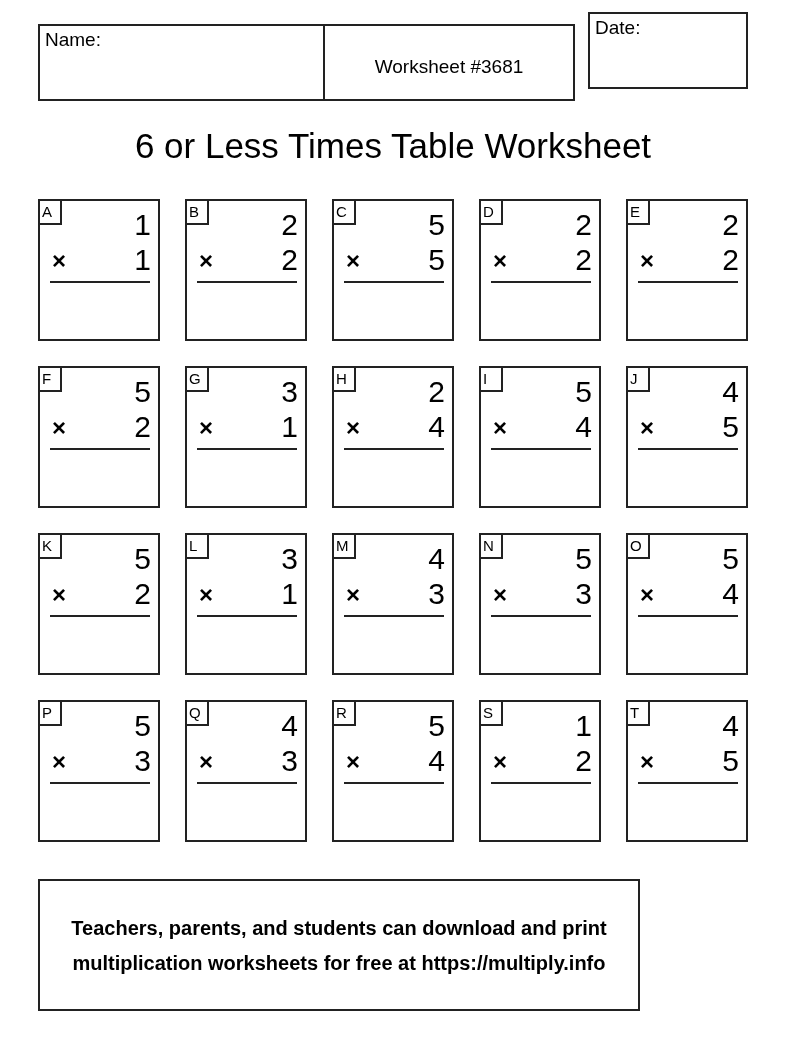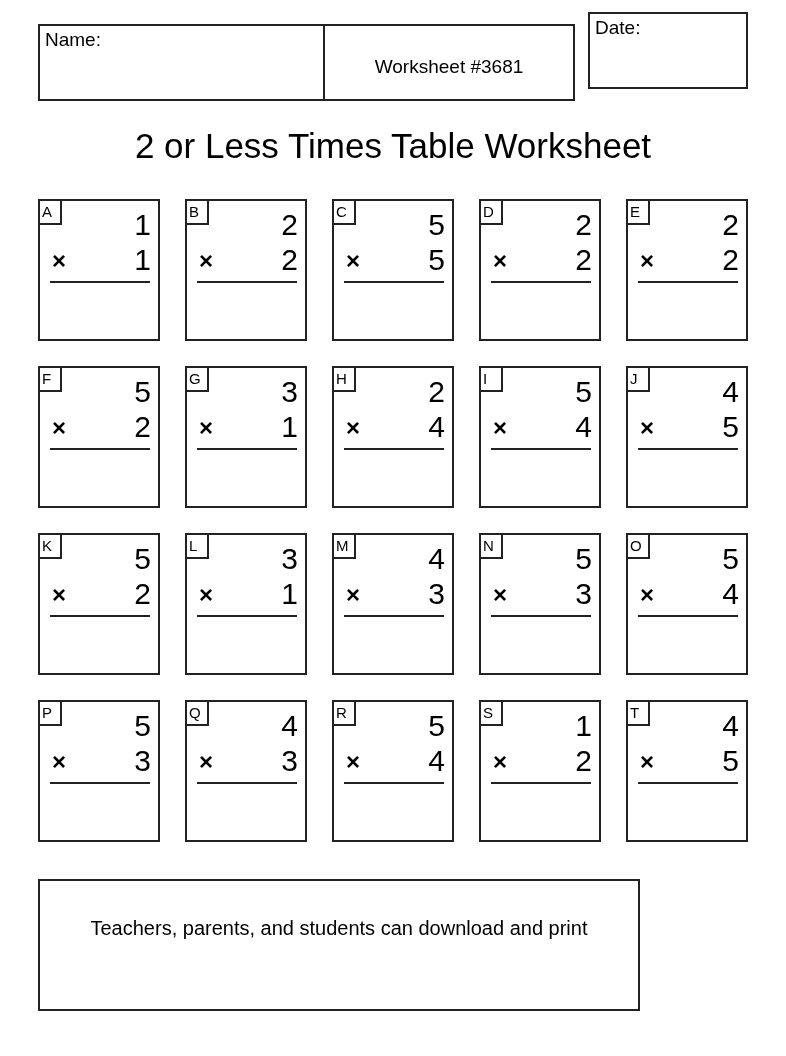--- a/index.html
+++ b/index.html
@@ -9,36 +9,36 @@
   #box-name { left:38px; top:24px; width:298px; height:77px; }
   #box-ws { left:323px; top:24px; width:252px; height:77px; text-align:center; font-size:19px; line-height:29px; padding-top:26px; }
   #box-date { left:588px; top:12px; width:160px; height:77px; }
   #title { position:absolute; left:0; top:126px; width:786px; text-align:center; font-size:35px; }
   .prob { position:absolute; width:122px; height:142px; border:2px solid #222; box-sizing:border-box; background:#fff; }
   .prob .letter { position:absolute; left:-2px; top:-2px; width:24px; height:26px; border:2px solid #222; box-sizing:border-box; font-size:15px; line-height:22px; padding-left:2px; }
   .prob .top { position:absolute; right:7px; top:6px; font-size:30px; line-height:36px; }
   .prob .bot { position:absolute; right:7px; top:41px; font-size:30px; line-height:36px; }
   .prob .op { position:absolute; left:12px; top:44px; font-size:24px; line-height:32px; font-weight:bold; }
   .prob .rule { position:absolute; left:10px; right:8px; top:80px; height:0; border-top:2px solid #222; }
-  #footer { position:absolute; left:38px; top:879px; width:602px; height:132px; border:2px solid #222; box-sizing:border-box; text-align:center; font-size:20px; line-height:35px; padding-top:30px; }
+  #footer { position:absolute; left:38px; top:879px; width:602px; height:132px; border:2px solid #222; box-sizing:border-box; text-align:center; font-size:20px; line-height:35px; padding-top:30px;font-weight:bold; }
 </style>
 </head>
 <body>
 
 <div class="hbox" id="box-name">
   <span class="lbl">Name:</span>
 </div>
 <div class="hbox" id="box-ws">
   <div>Worksheet #3681</div>
 </div>
 <div class="hbox" id="box-date">
   <span class="lbl">Date:</span>
 </div>
 
-<div id="title">2 or Less Times Table Worksheet</div>
+<div id="title">6 or Less Times Table Worksheet</div>
 
 <div id="grid">
     <div class="prob" style="left: 38px; top: 199px;">
       <div class="letter">A</div>
       <div class="top">1</div>
       <div class="op">×</div>
       <div class="bot">1</div>
       <div class="rule"></div>
     </div>
     <div class="prob" style="left: 185px; top: 199px;">
@@ -171,13 +171,14 @@
       <div class="letter">T</div>
       <div class="top">4</div>
       <div class="op">×</div>
       <div class="bot">5</div>
       <div class="rule"></div>
     </div>
   </div>
 
 <div id="footer">
   <div>Teachers, parents, and students can download and print</div>
+  <div>multiplication worksheets for free at https://multiply.info</div>
 </div>
 
 </body></html>

